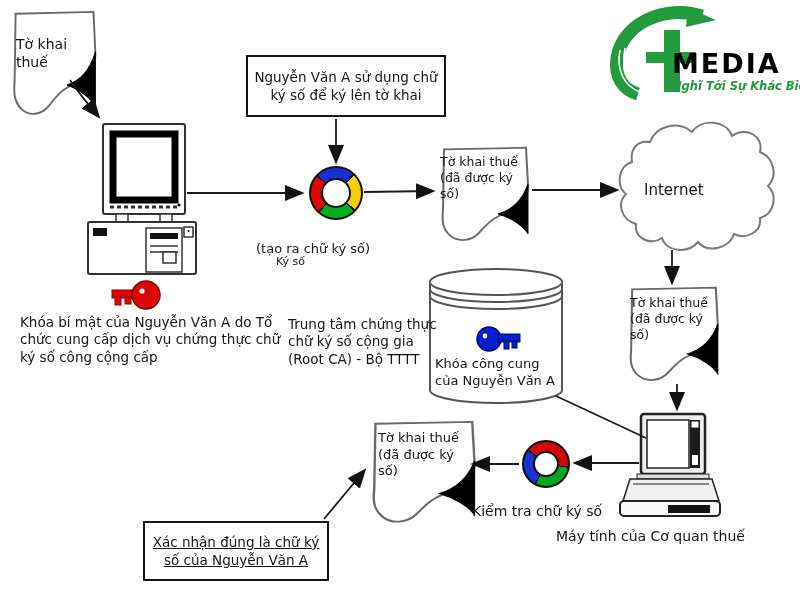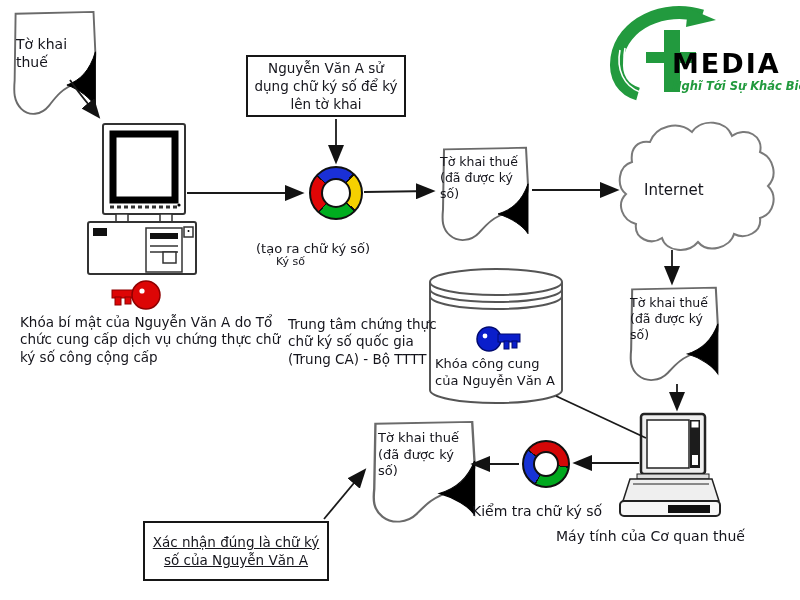--- a/index.html
+++ b/index.html
@@ -159,34 +159,34 @@
       <path d="M625,48 C621,68 629,83 645,89" stroke="#ffffff" stroke-width="1.6" fill="none"></path>
       <path d="M630,46 C626,66 634,80 650,86" stroke="#ffffff" stroke-width="1.6" fill="none"></path>
     </g>
   </svg>
 
   <div id="ring-sign" class="ring"></div>
   <div id="ring-verify" class="ring"></div>
 
   <div class="lbl" style="left:16px;top:36px;width:74px;font-size:14px;">Tờ khai thuế</div>
 
-  <div class="box" style="left:246px;top:55px;width:160px;height:62px;">Nguyễn Văn A sử dụng chữ ký số để ký lên tờ khai</div>
+  <div class="box" style="left:246px;top:55px;width:200px;height:62px;">Nguyễn Văn A sử dụng chữ ký số để ký lên tờ khai</div>
 
   <div class="lbl" style="left:276px;top:223px;width:120px;font-size:11px;margin-top:32px;">Ký số</div>
   <div class="lbl" style="left:256px;top:241px;width:160px;font-size:13px;">(tạo ra chữ ký số)</div>
 
   <div class="lbl" style="left:440px;top:154px;width:88px;font-size:12.5px;">Tờ khai thuế (đã được ký số)</div>
 
   <div class="lbl" style="left:644px;top:181px;width:100px;font-size:15px;">Internet</div>
 
   <div class="lbl" style="left:630px;top:295px;width:88px;font-size:12.5px;">Tờ khai thuế (đã được ký số)</div>
 
   <div class="lbl" style="left:20px;top:314px;width:262px;font-size:13.5px;">Khóa bí mật của Nguyễn Văn A do Tổ chức cung cấp dịch vụ chứng thực chữ ký số công cộng cấp</div>
 
-  <div class="lbl" style="left:288px;top:316px;width:152px;font-size:13.5px;">Trung tâm chứng thực chữ ký số quốc gia (Trung CA) - Bộ TTTT</div>
+  <div class="lbl" style="left:288px;top:316px;width:152px;font-size:13.5px;">Trung tâm chứng thực chữ ký số cộng gia (Root CA) - Bộ TTTT</div>
 
   <div class="lbl" style="left:435px;top:356px;width:122px;font-size:13px;">Khóa công cung của Nguyễn Văn A</div>
 
   <div class="lbl" style="left:472px;top:503px;width:150px;font-size:14px;white-space:nowrap;">Kiểm tra chữ ký số</div>
 
   <div class="lbl" style="left:556px;top:528px;width:190px;font-size:14px;white-space:nowrap;">Máy tính của Cơ quan thuế</div>
 
   <div class="lbl" style="left:378px;top:430px;width:92px;font-size:13px;">Tờ khai thuế (đã được ký số)</div>
 
   <div class="box" style="left:143px;top:521px;width:186px;height:60px;text-decoration:underline;">Xác nhận đúng là chữ ký số của Nguyễn Văn A</div>

